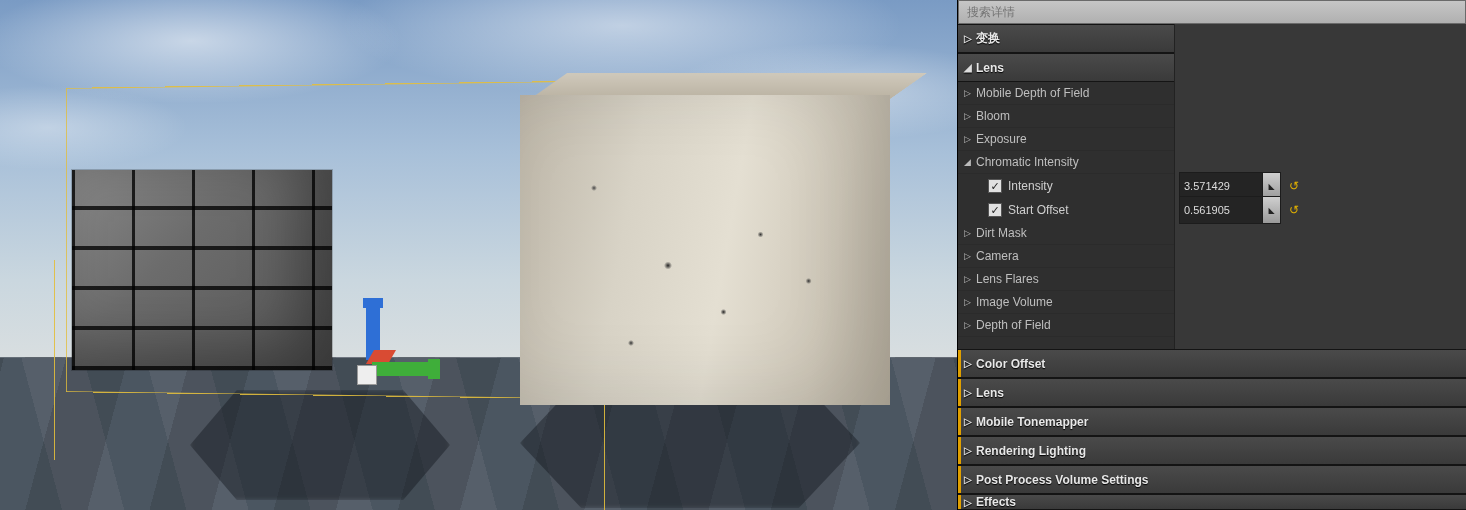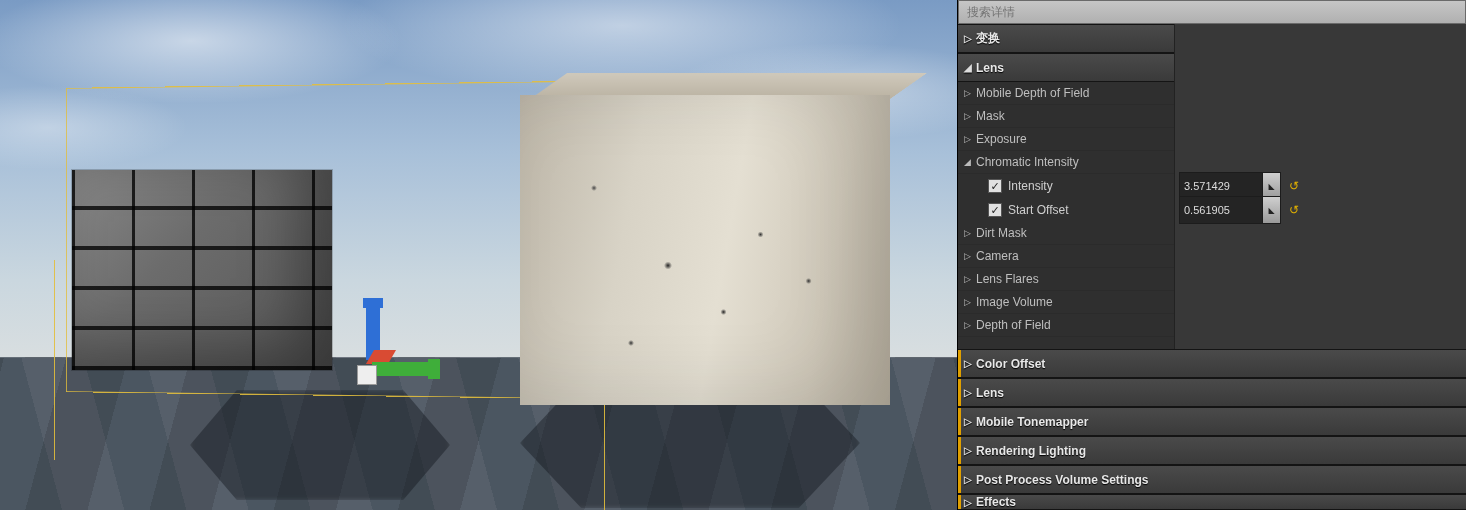--- a/index.html
+++ b/index.html
@@ -137,21 +137,21 @@
             <span>Lens</span>
           </div>
 
           <div class="tree">
             <div class="tree-row">
               <span class="arrow">▷</span>
               <span>Mobile Depth of Field</span>
             </div>
             <div class="tree-row">
               <span class="arrow">▷</span>
-              <span>Mask</span>
+              <span>Bloom</span>
             </div>
             <div class="tree-row">
               <span class="arrow">▷</span>
               <span>Exposure</span>
             </div>
             <div class="tree-row">
               <span class="arrow">◢</span>
               <span>Chromatic Intensity</span>
             </div>
 

